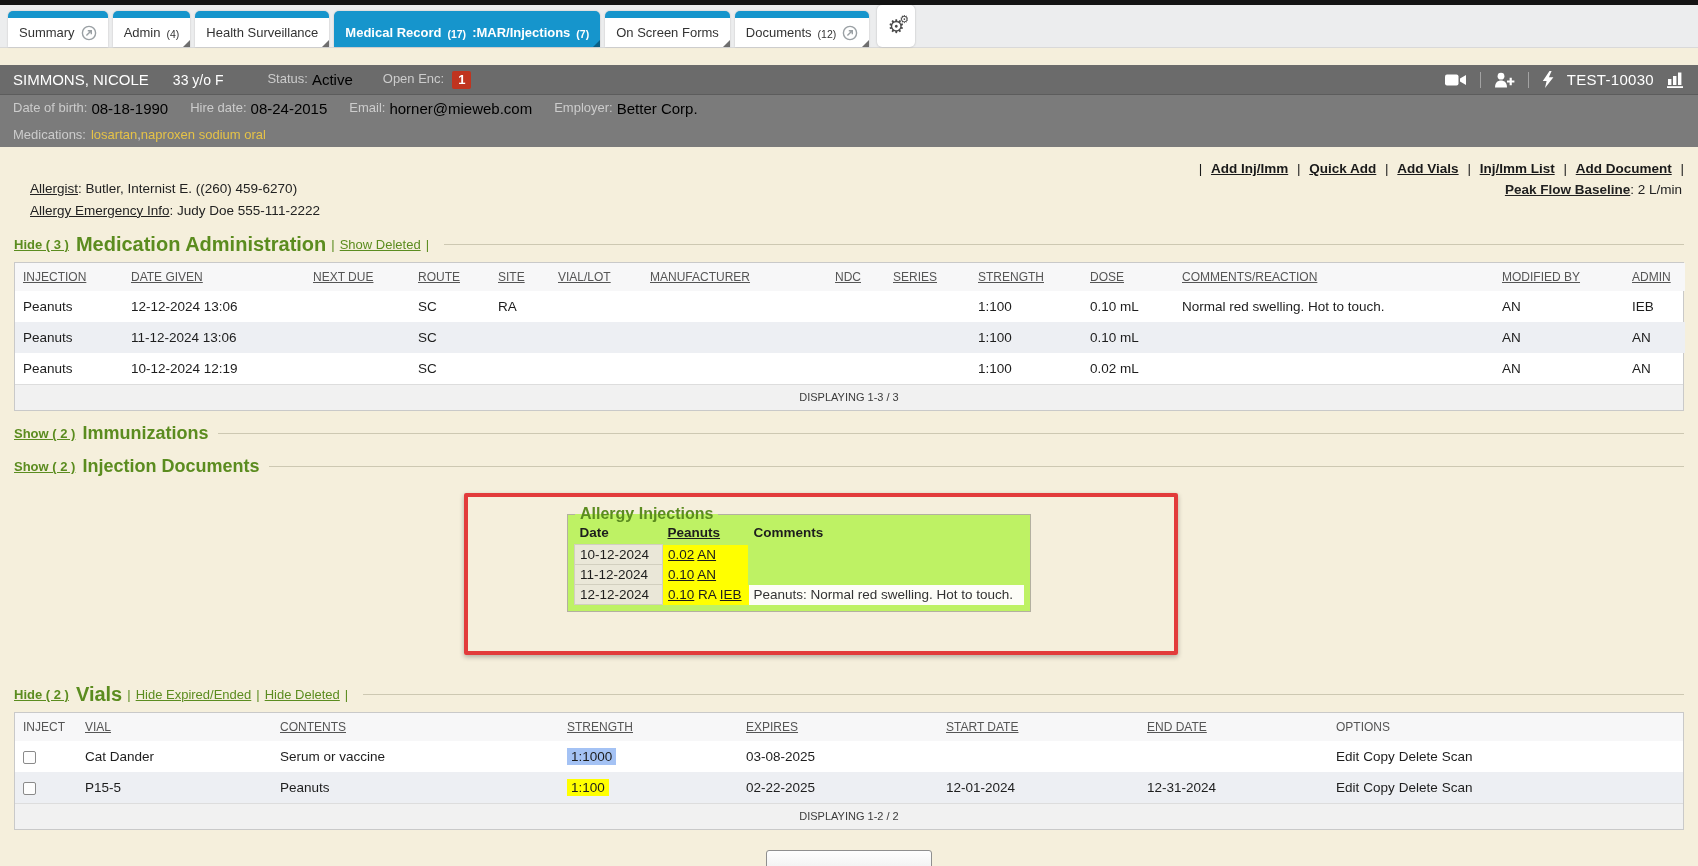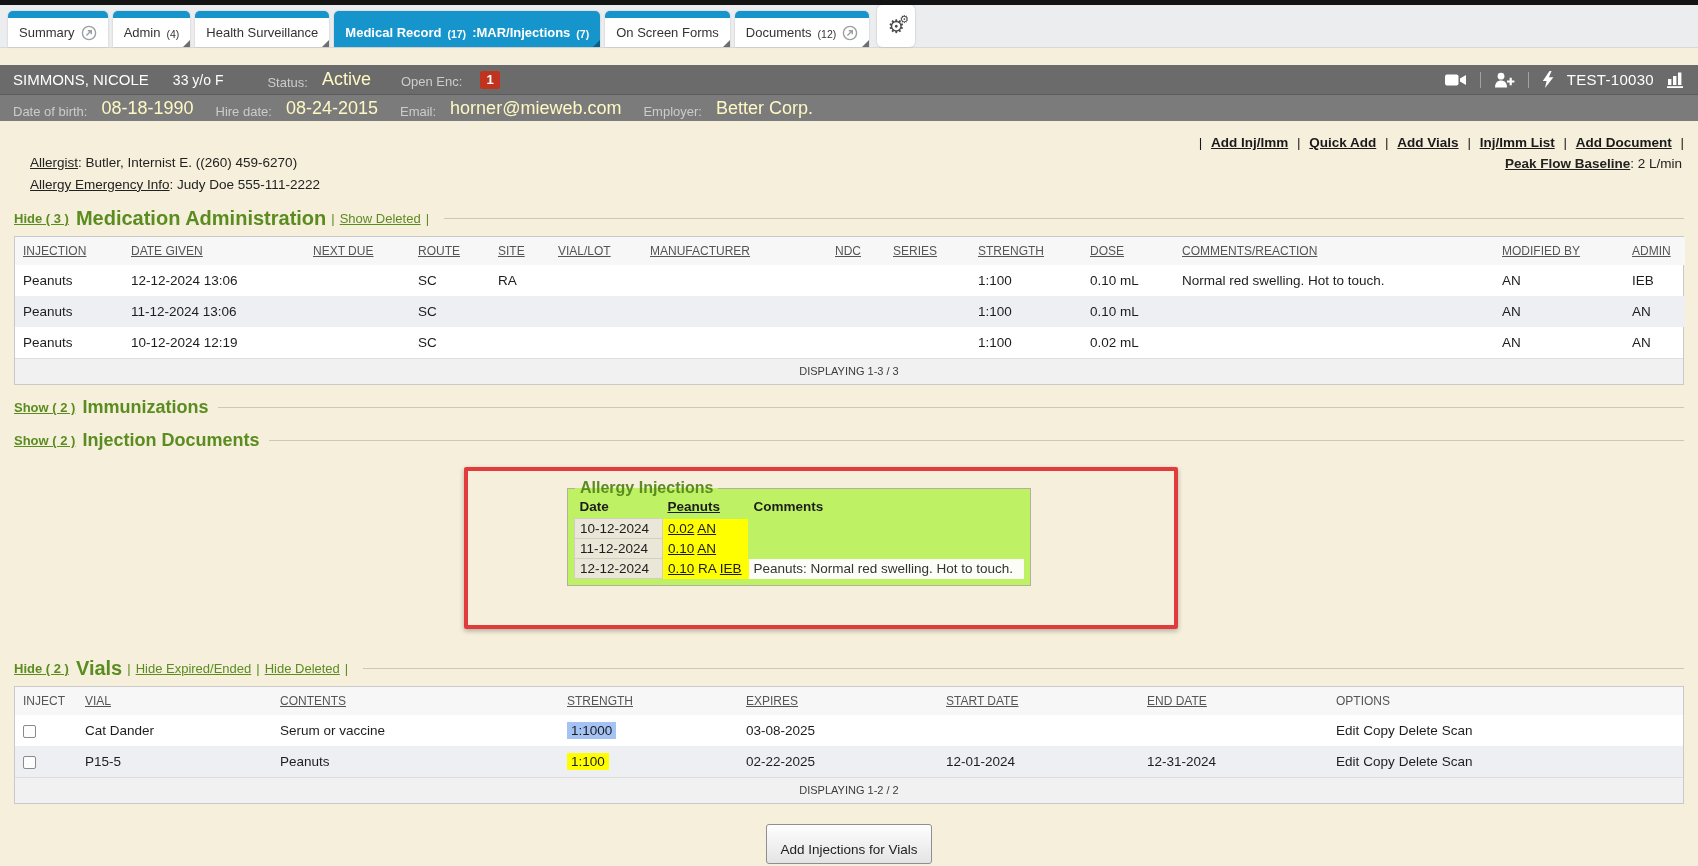--- a/index.html
+++ b/index.html
@@ -39,23 +39,23 @@
   .gear-main { font-size:19px; line-height:1; }
   .gear-small { font-size:11px; position:absolute; top:8px; right:6px; }
   .popout-icon { display:flex; align-items:center; }
   
   .banner-row1 {
     display:flex; align-items:center; background:#6b6b6b; height:30px;
     padding:0 13px; color:#fff; border-bottom:1px solid #5c5c5c;margin-top:17px;
   }
   .b-name { font-size:15px; }
   .b-age { margin-left:24px; font-size:14px; }
-  .b-pair { display:flex; align-items:flex-end; gap:14px; }
+  .b-pair { display:flex; align-items:flex-start; gap:4px; }
   .b-label { color:#cccccc; font-size:13px; }
-  .b-value { color:#fef9c3; font-size:18px; }
+  .b-value { color:#000000; font-size:15px; }
   .ml40 { margin-left:44px; } .ml28 { margin-left:30px; }
   .enc-badge {
     background:#c0341f; color:#fff; font-weight:bold; font-size:13px;
     padding:1px 6px 2px 6px; border-radius:2px; margin-left:4px; cursor:pointer;
   }
   .b-right { margin-left:auto; display:flex; align-items:center; gap:13px; }
   .b-divider { width:1px; height:16px; background:#a3a3a3; }
   .b-id { font-size:15px; letter-spacing:.3px; }
   .b-icon { display:flex; align-items:center; cursor:pointer; }
   .banner-row2, .banner-row3 {
@@ -236,20 +236,26 @@
     </span>
     <span class="b-pair">
       <span class="b-label">Email:</span>
       <span class="b-value">horner@mieweb.com</span>
     </span>
     <span class="b-pair">
       <span class="b-label">Employer:</span>
       <span class="b-value">Better Corp.</span>
     </span>
   </div>
+  <div class="banner-row3">
+    <span class="b-label">Medications:</span>
+    <span class="med-link">losartan</span>
+      <span class="med-sep">,</span>
+    <span class="med-link">naproxen sodium oral</span>
+  </div>
 
   <div class="content">
 
     <div class="action-links">
       <span>|</span>
       <span class="lnk">Add Inj/Imm</span>
       <span>|</span>
       <span class="lnk">Quick Add</span>
       <span>|</span>
       <span class="lnk">Add Vials</span>

